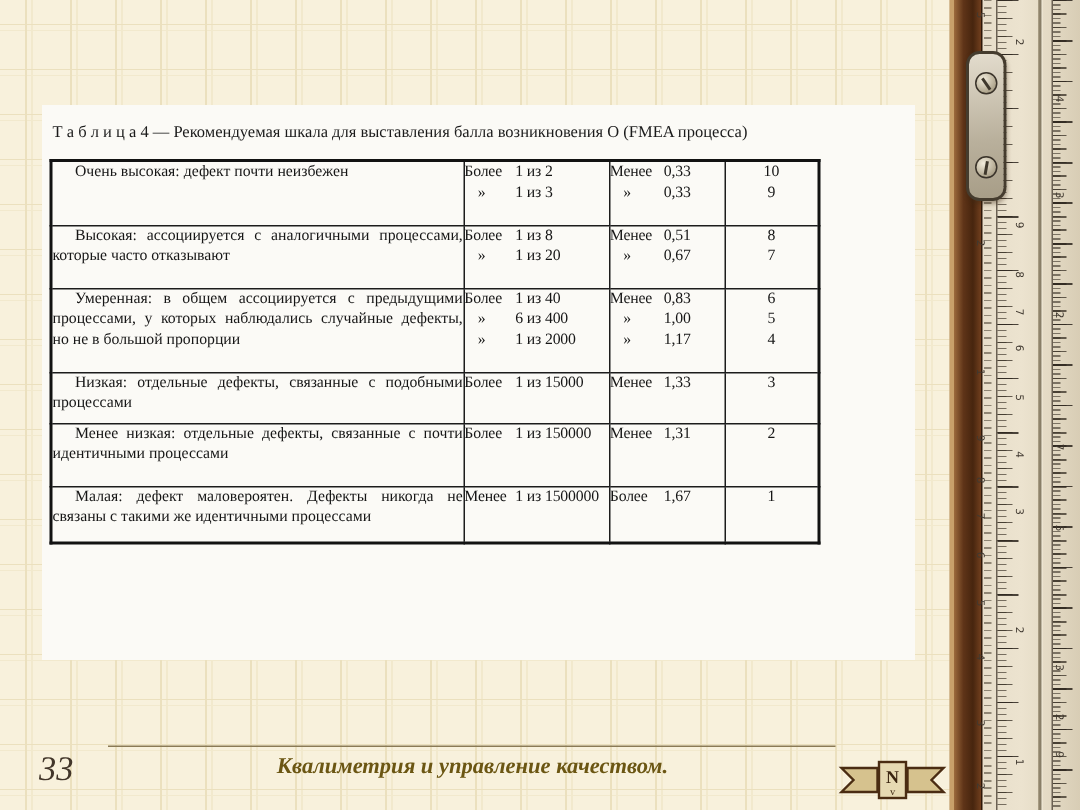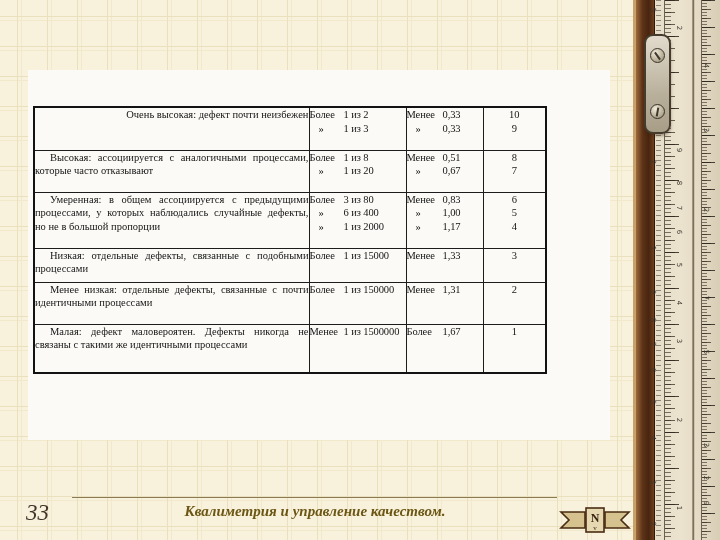--- a/index.html
+++ b/index.html
@@ -18,21 +18,21 @@
   .tbl-title{position:absolute;left:7px;top:12px;width:560px;font-size:11px;color:#1b1b1b;white-space:nowrap;}
   table.fmea{position:absolute;left:5px;top:36px;border-collapse:collapse;table-layout:fixed;width:514px;
     font-family:"Liberation Serif",serif;font-size:10.5px;line-height:13.5px;color:#161616;border:2px solid #121212;}
   table.fmea td{border:1px solid #1c1c1c;padding:0;vertical-align:top;overflow:hidden;}
   tr.hrow td{border-bottom:3px solid #111;text-align:center;vertical-align:middle;line-height:13px;padding:2px;}
   .cvar{font-style:italic;}
   sub{font-size:8px;}
   td.prob{padding:2px 3px 0 4px;}
   .pl{text-align:left;}
   .pl.j{text-align:justify;text-align-last:justify;}
-  .pl.first{text-indent:15px;text-align:right;}
+  .pl.first{text-indent:15px;}
   td.freq{padding:2px 0 0 3px;}
   td.cpk{padding:2px 0 0 5px;}
   td.score{text-align:center;padding-top:2px;line-height:13.5px;}
   .dv{display:flex;letter-spacing:-0.1px;line-height:13.5px;}
   td.freq .d{flex:0 0 34px;}
   td.cpk .d{flex:0 0 36px;}
   .d.ditto{padding-left:9px;box-sizing:border-box;}
   td.vb{vertical-align:bottom;padding-bottom:4px;}
   
   .footer-rule{position:absolute;left:72px;top:497px;width:485px;height:1px;background:#8a7a55;}
@@ -66,20 +66,21 @@
     border:2px solid #453c2e;box-shadow:0 2px 3px rgba(60,40,20,.4);}
   .screw{position:absolute;left:4px;width:15px;height:15px;border-radius:50%;box-sizing:border-box;
     background:radial-gradient(circle at 35% 30%, #f2ecdc, #b0a68e 70%, #8d8470);border:1px solid #3a332a;}
   .slot{position:absolute;left:2px;top:6px;width:9px;height:2px;background:#3f382c;transform:rotate(55deg);}
   .slot.s2{transform:rotate(100deg);}
 </style>
 </head>
 <body>
 
 <div class="panel">
+  <div class="tbl-title"><span>Т а б л и ц а  4 —</span> <span>Рекомендуемая шкала для выставления балла возникновения О (FMEA процесса)</span></div>
 
   <table class="fmea">
     <colgroup>
         <col style="width:275px">
         <col style="width:97px">
         <col style="width:77px">
         <col style="width:63px">
       </colgroup>
     <tbody>
 
@@ -146,21 +147,21 @@
 
     <tr style="height:56px">
       <td class="prob">
         <div class="pl first j">Умеренная: в общем ассоциируется с предыдущими</div>
         <div class="pl j">процессами, у которых наблюдались случайные дефекты,</div>
         <div class="pl">но не в большой пропорции</div>
       </td>
       <td class="freq">
         <div class="dv">
               <span class="d">Более</span>
-              <span>3 из 80</span>
+              <span>1 из 40</span>
             </div>
         <div class="dv">
               <span class="d ditto">»</span>
               <span>6 из 400</span>
             </div>
         <div class="dv">
               <span class="d ditto">»</span>
               <span>1 из 2000</span>
             </div>
       </td>
@@ -222,21 +223,21 @@
         <div class="dv">
               <span class="d">Менее</span>
               <span>1,31</span>
             </div>
       </td>
       <td class="score vb">
         <div>2</div>
       </td>
     </tr>
 
-    <tr style="height:49px">
+    <tr style="height:38px">
       <td class="prob">
         <div class="pl first j">Малая: дефект маловероятен. Дефекты никогда не</div>
         <div class="pl">связаны с такими же идентичными процессами</div>
       </td>
       <td class="freq vb">
         <div class="dv">
               <span class="d">Менее</span>
               <span>1 из 1500000</span>
             </div>
       </td>

